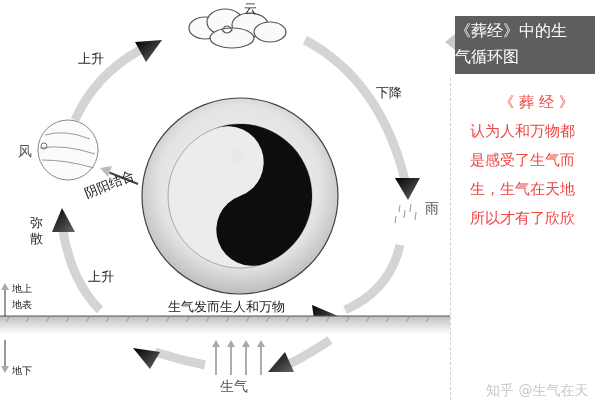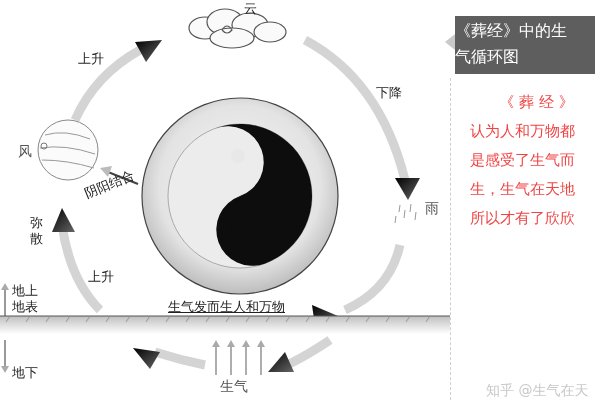--- a/index.html
+++ b/index.html
@@ -14,21 +14,21 @@
   .title-notch { position:absolute; left:445px; top:34px; width:0; height:0;
                  border-top:8px solid transparent; border-bottom:8px solid transparent;
                  border-right:10px solid #c9c9c9; }
   .side-divider { position:absolute; left:450px; top:78px; width:1px; height:322px;
                   border-left:1px dashed #cfcfcf; }
   .side-text { position:absolute; left:470px; top:88px; width:125px; font-size:15px;
                line-height:29px; color:#ef4444; }
   .side-text .book { display:block; text-align:center; padding-left:8px; }
   .side-text .line { display:block; }
   .watermark { position:absolute; left:486px; top:382px; font-size:14px; color:#c8c8c8; }
-  .ground-label { font-size:13px; }
+  .ground-label { font-size:10px; }
 </style>
 </head>
 <body>
 
 <svg id="diagram-svg" width="450" height="400" viewBox="0 0 450 400">
   <defs>
     <radialGradient id="discGrad" cx="50%" cy="45%" r="55%">
       <stop offset="0%" stop-color="#f7f7f7"></stop>
       <stop offset="75%" stop-color="#e3e3e3"></stop>
       <stop offset="100%" stop-color="#bdbdbd"></stop>
@@ -151,21 +151,21 @@
 <span class="lbl" style="left:78px; top:50px;">上升</span>
 <span class="lbl" style="left:376px; top:84px;">下降</span>
 <span class="lbl big" style="left:18px; top:143px;">风</span>
 <span class="lbl big" style="left:425px; top:200px;">雨</span>
 <span class="lbl" style="left:82px; top:186px; transform:rotate(-22deg); transform-origin:left top;">阴阳结合</span>
 <span class="lbl" style="left:30px; top:214px;">弥</span>
 <span class="lbl" style="left:30px; top:230px;">散</span>
 <span class="lbl" style="left:88px; top:268px;">上升</span>
 <span class="lbl ground-label" style="left:12px; top:282px;">地上</span>
 <span class="lbl ground-label" style="left:12px; top:298px;">地表</span>
-<span class="lbl" style="left:168px; top:298px;text-decoration:underline;">生气发而生人和万物</span>
+<span class="lbl" style="left:168px; top:298px;">生气发而生人和万物</span>
 <span class="lbl ground-label" style="left:12px; top:364px;font-family:Liberation Mono, monospace;">地下</span>
 <span class="lbl big" style="left:220px; top:378px;">生气</span>
 
 <div class="title-notch"></div>
 <div class="title-box">
   <div>《葬经》中的生</div>
   <div>气循环图</div>
 </div>
 <div class="side-divider"></div>
 

